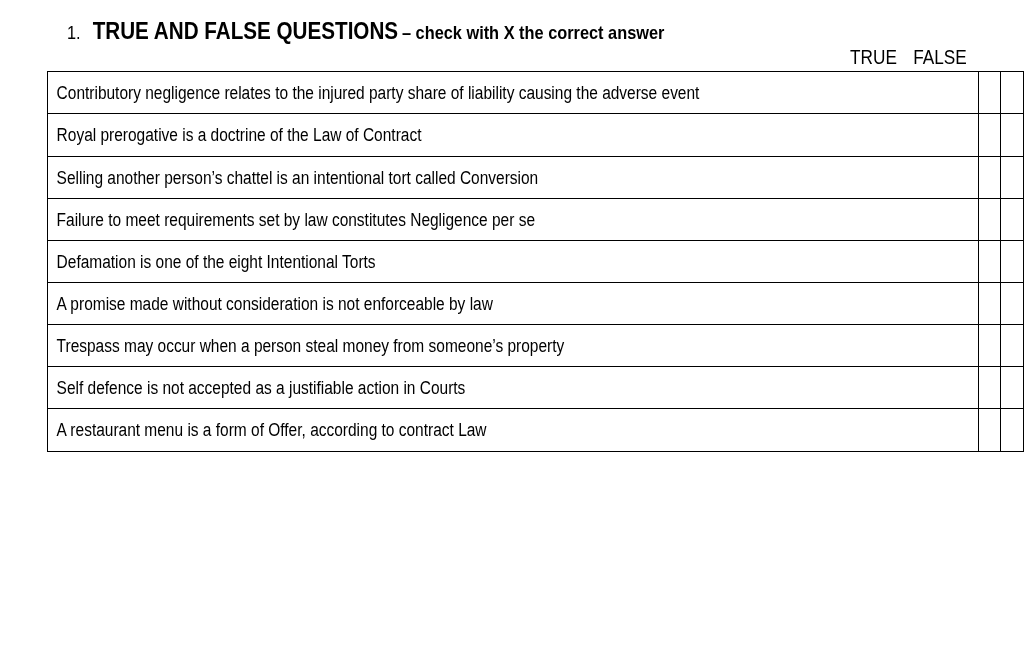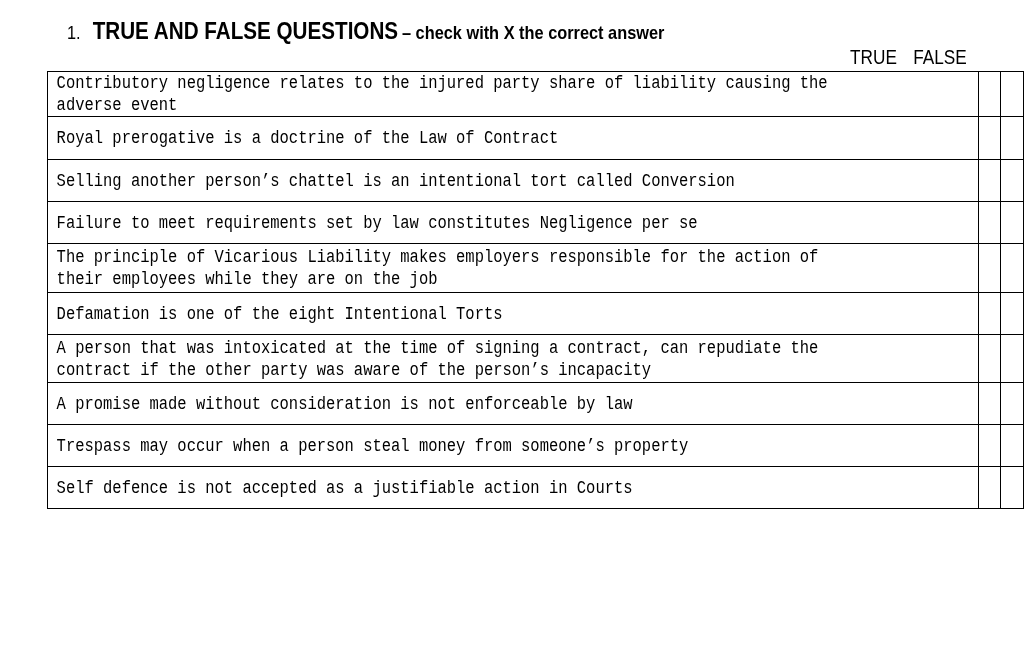--- a/index.html
+++ b/index.html
@@ -6,21 +6,21 @@
   body { width:1024px; height:650px; position:relative; overflow:hidden; font-family:"Liberation Sans", sans-serif; color:#000; }
   .title { position:absolute; left:67px; top:17px; white-space:nowrap; transform-origin:left top; transform:scaleX(0.86); }
   .title .num { font-size:19px; font-weight:normal; margin-right:14px; }
   .title .main { font-size:24px; font-weight:bold; }
   .title .sub { font-size:19px; font-weight:bold; }
   .hdr { position:absolute; top:46px; font-size:20px; transform-origin:center top; transform:scaleX(0.86); text-align:center; }
   .hdr.true { left:841px; width:65px; }
   .hdr.false { left:906px; width:68px; }
   table { position:absolute; left:47px; top:71px; border-collapse:collapse; table-layout:fixed; }
   td { border:1.4px solid #000; padding:0; vertical-align:middle; }
-  td.q { width:793px;font-family:Liberation Mono, monospace; }
+  td.q { width:793px; }
   td.box { width:64px; }
   td.box2 { width:67px; }
   .qtext { display:block; padding-left:10px; font-size:18px; line-height:22px; transform-origin:left center; transform:scaleX(0.86); width:920px; }
 </style>
 </head>
 <body>
 
 <div class="title">
   <span class="num">1.</span><span class="main">TRUE AND FALSE QUESTIONS</span>
   <span class="sub">– check with X the correct answer</span>
@@ -52,37 +52,23 @@
         <td class="box"></td>
         <td class="box2"></td>
       </tr>
       <tr style="height: 42px;">
         <td class="q">
           <span class="qtext">Failure to meet requirements set by law constitutes Negligence per se</span>
         </td>
         <td class="box"></td>
         <td class="box2"></td>
       </tr>
-      <tr style="height: 49px;">
-        <td class="q">
-          <span class="qtext">The principle of Vicarious Liability makes employers responsible for the action of their employees while they are on the job</span>
-        </td>
-        <td class="box"></td>
-        <td class="box2"></td>
-      </tr>
       <tr style="height: 42px;">
         <td class="q">
           <span class="qtext">Defamation is one of the eight Intentional Torts</span>
-        </td>
-        <td class="box"></td>
-        <td class="box2"></td>
-      </tr>
-      <tr style="height: 48px;">
-        <td class="q">
-          <span class="qtext">A person that was intoxicated at the time of signing a contract, can repudiate the contract if the other party was aware of the person’s incapacity</span>
         </td>
         <td class="box"></td>
         <td class="box2"></td>
       </tr>
       <tr style="height: 42px;">
         <td class="q">
           <span class="qtext">A promise made without consideration is not enforceable by law</span>
         </td>
         <td class="box"></td>
         <td class="box2"></td>
@@ -94,14 +80,21 @@
         <td class="box"></td>
         <td class="box2"></td>
       </tr>
       <tr style="height: 42px;">
         <td class="q">
           <span class="qtext">Self defence is not accepted as a justifiable action in Courts</span>
         </td>
         <td class="box"></td>
         <td class="box2"></td>
       </tr>
+      <tr style="height: 43px;">
+        <td class="q">
+          <span class="qtext">A restaurant menu is a form of Offer, according to contract Law</span>
+        </td>
+        <td class="box"></td>
+        <td class="box2"></td>
+      </tr>
     </tbody>
 </table>
 
 </body></html>

